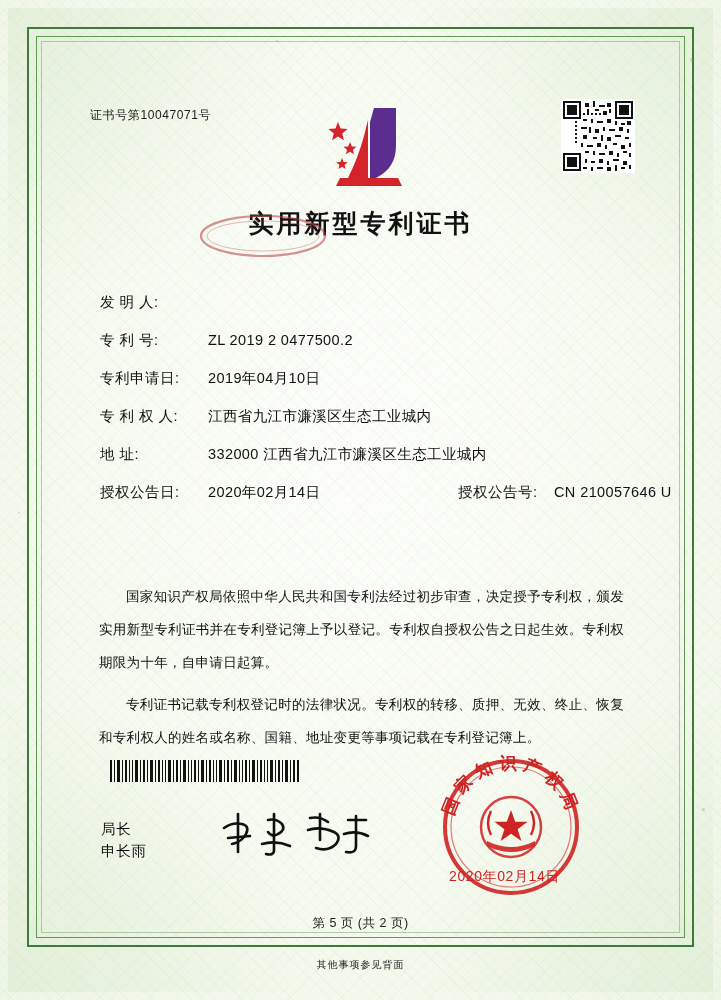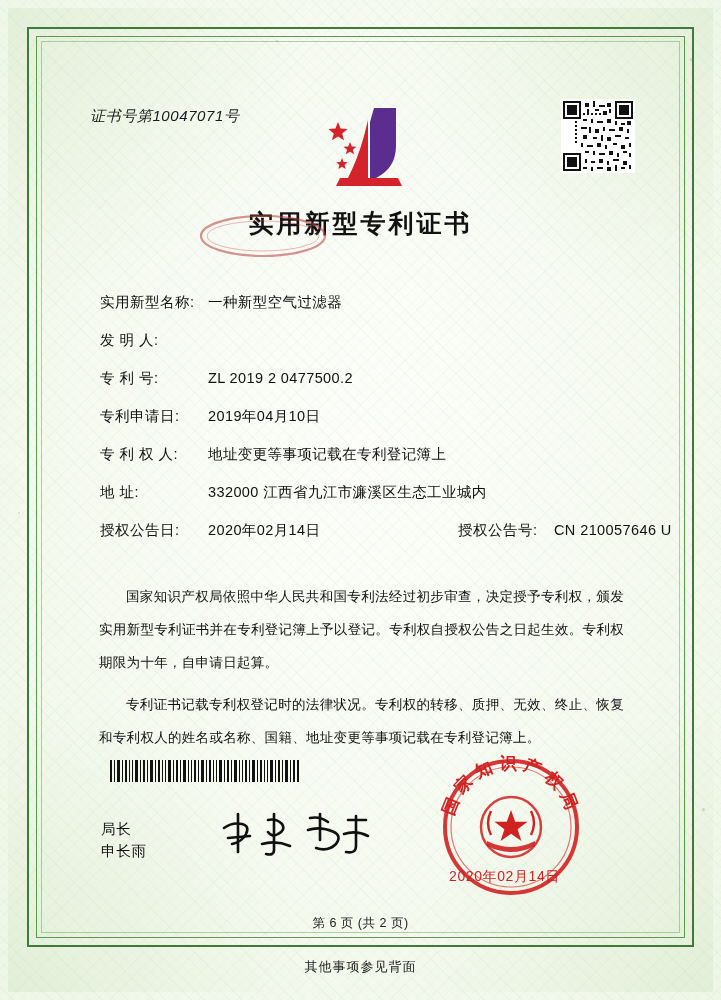--- a/index.html
+++ b/index.html
@@ -64,25 +64,24 @@
     left: 41px; top: 41px;
     width: 639px; height: 892px;
     border: 0.5px solid rgba(95,154,82,0.45);
     box-sizing: border-box;
   }
 
   
   .cert-number {
     position: absolute;
     left: 90px; top: 107px;
-    font-size: 15px;
+    font-size: 12px;
     color: #1a1a1a;
     letter-spacing: 0.6px;
     white-space: nowrap;
-    font-style: italic;
   }
 
   .emblem {
     position: absolute;
     left: 318px; top: 100px;
     width: 92px; height: 92px;
   }
 
   .qr {
     position: absolute;
@@ -204,21 +203,21 @@
     left: 0; right: 0; top: 915px;
     text-align: center;
     font-size: 12.5px;
     color: #222;
     letter-spacing: 0.5px;
   }
   .footnote {
     position: absolute;
     left: 0; right: 0; top: 958px;
     text-align: center;
-    font-size: 13px;
+    font-size: 10px;
     color: #222;
     letter-spacing: 1px;
   }
 
   
   .speckle {
     position: absolute;
     background: rgba(140,150,130,0.35);
     border-radius: 50%;
     pointer-events: none;
@@ -356,37 +355,33 @@
   <div class="title">实用新型专利证书</div>
   <div class="title-stamp">
     <svg viewBox="0 0 150 48" width="150" height="48">
       <ellipse cx="75" cy="24" rx="62" ry="20" fill="none" stroke="#b83a3a" stroke-width="2.2" opacity="0.55"></ellipse>
       <ellipse cx="75" cy="24" rx="56" ry="15" fill="none" stroke="#b83a3a" stroke-width="1" opacity="0.35"></ellipse>
     </svg>
   </div>
 
   <div class="fields">
     <div class="field-row">
-      <div class="field-label">实用新型名称:</div>
-      <div class="field-value">一种新型空气过滤器</div>
-    </div>
-    <div class="field-row">
       <div class="field-label">发 明 人:</div>
     </div>
     <div class="field-row">
       <div class="field-label">专 利 号:</div>
       <div class="field-value">ZL 2019 2 0477500.2</div>
     </div>
     <div class="field-row">
       <div class="field-label">专利申请日:</div>
       <div class="field-value">2019年04月10日</div>
     </div>
     <div class="field-row">
       <div class="field-label">专 利 权 人:</div>
-      <div class="field-value">地址变更等事项记载在专利登记簿上</div>
+      <div class="field-value">江西省九江市濂溪区生态工业城内</div>
     </div>
     <div class="field-row">
       <div class="field-label">地 址:</div>
       <div class="field-value">332000 江西省九江市濂溪区生态工业城内</div>
     </div>
     <div class="field-row split">
       <div class="field-label">授权公告日:</div>
       <div class="field-value">2020年02月14日</div>
       <div class="field-label2">授权公告号:</div>
       <div class="field-value2">CN 210057646 U</div>
@@ -498,20 +493,20 @@
         <path d="M94 12 Q104 10 112 16"></path>
         <path d="M104 8 L104 34"></path>
         <path d="M92 24 Q104 20 118 26 Q126 30 120 38 Q112 46 100 42"></path>
         <path d="M132 14 L150 14"></path>
         <path d="M140 10 L140 40 Q140 48 130 46"></path>
         <path d="M128 28 Q140 24 152 30"></path>
       </g>
     </svg>
   </div>
 
-  <div class="page-no">第 6 页 (共 2 页)</div>
+  <div class="page-no">第 5 页 (共 2 页)</div>
   <div class="footnote">其他事项参见背面</div>
 
   <div class="speckle" style="left:690px; top:58px; width:3px; height:3px;"></div>
   <div class="speckle" style="left:276px; top:40px; width:2px; height:2px;"></div>
   <div class="speckle" style="left:702px; top:808px; width:3px; height:3px;"></div>
   <div class="speckle" style="left:18px; top:512px; width:2px; height:2px;"></div>
 </div>
 
 </body></html>

